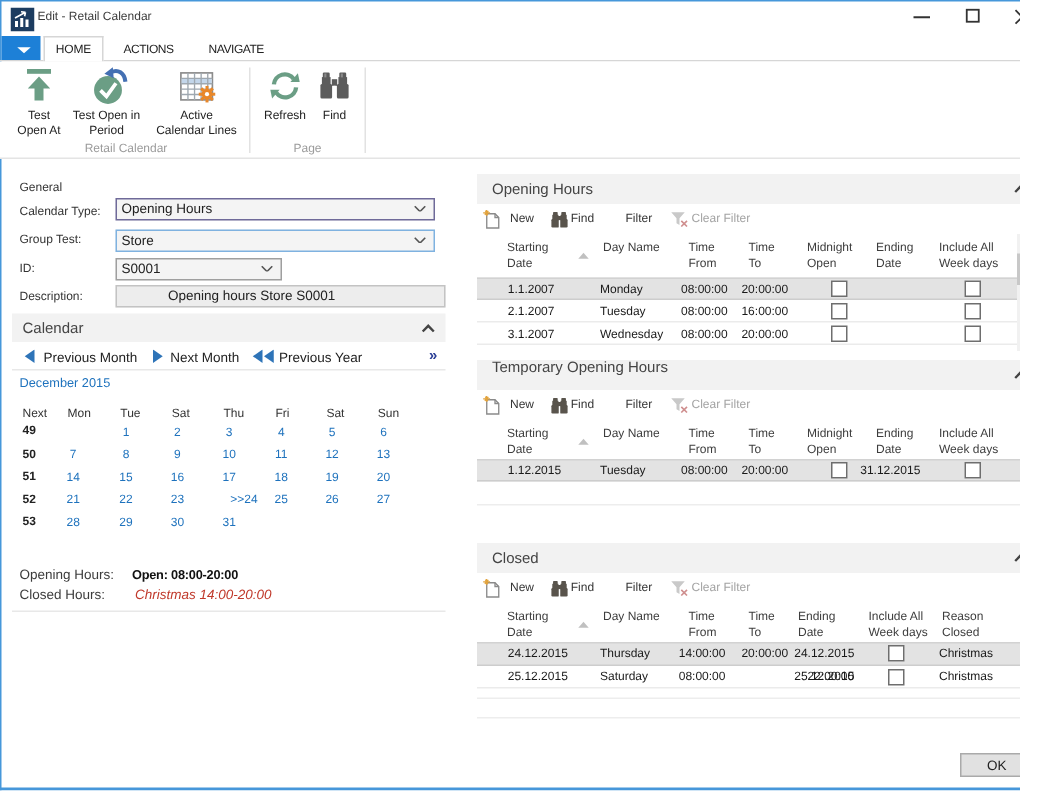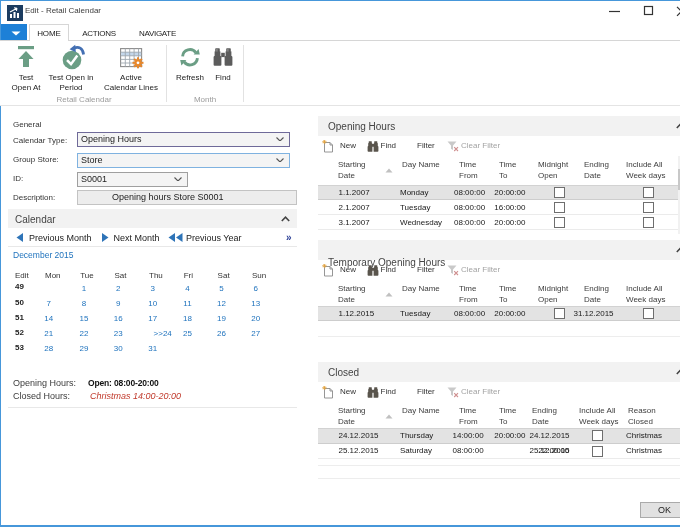--- a/index.html
+++ b/index.html
@@ -35,21 +35,21 @@
     </svg>
 <div class="ab" style="left:29px;top:24px;width:40px;height:17px;background:#fff;border:1px solid #d6d6d6;border-bottom:none;box-sizing:border-box;"></div>
 <div class="ab" style="left:0px;top:0px;left:49px;top:32.5px;transform:translate(-50%,-50%);font-size:8px;color:#222;white-space:nowrap;letter-spacing:-0.1px;">HOME</div>
 <div class="ab" style="left:0px;top:0px;left:99px;top:32.5px;transform:translate(-50%,-50%);font-size:8px;color:#222;white-space:nowrap;letter-spacing:-0.3px;">ACTIONS</div>
 <div class="ab" style="left:0px;top:0px;left:157.5px;top:32.5px;transform:translate(-50%,-50%);font-size:8px;color:#222;white-space:nowrap;letter-spacing:-0.3px;">NAVIGATE</div>
 <div class="ab" style="left:0px;top:41px;width:700px;height:65px;background:#fff;"></div>
 <div class="ab" style="left:0px;top:105px;width:700px;height:1px;background:#e4e4e4;"></div>
 <div class="ab" style="left:166px;top:45px;width:1px;height:57px;background:#e2e2e2;"></div>
 <div class="ab" style="left:243px;top:45px;width:1px;height:57px;background:#e2e2e2;"></div>
 <div class="ab" style="left:0px;top:0px;left:84px;top:98.5px;transform:translate(-50%,-50%);font-size:8px;color:#9b9b9b;white-space:nowrap;">Retail Calendar</div>
-<div class="ab" style="left:0px;top:0px;left:205px;top:98.5px;transform:translate(-50%,-50%);font-size:8px;color:#9b9b9b;white-space:nowrap;">Month</div>
+<div class="ab" style="left:0px;top:0px;left:205px;top:98.5px;transform:translate(-50%,-50%);font-size:8px;color:#9b9b9b;white-space:nowrap;">Page</div>
 <svg class="ab" style="left:17px;top:46px" width="18" height="22" viewBox="0 0 18 22">
 <rect x="1" y="0" width="16" height="3.2" fill="#6b9e85"></rect>
 <path d="M9 5 L16.5 13 H12 V21 H6 V13 H1.5 Z" fill="#6b9e85"></path>
 </svg>
 <div class="ab" style="left:0px;top:0px;left:26px;top:76.5px;transform:translate(-50%,-50%);font-size:8px;color:#222;white-space:nowrap;">Test</div>
 <div class="ab" style="left:0px;top:0px;left:26px;top:86.5px;transform:translate(-50%,-50%);font-size:8px;color:#222;white-space:nowrap;">Open At</div>
 <svg class="ab" style="left:59px;top:44px" width="27" height="26" viewBox="0 0 27 26">
 <circle cx="13" cy="16" r="9.3" fill="#6b9e85"></circle>
 <path d="M8 16.2 L12 20.2 L18.3 11.5" stroke="#fff" stroke-width="2.5" fill="none"></path>
 <path d="M15 4.2 C 19.5 1.8 24 4.5 24.6 10.5" stroke="#4470b3" stroke-width="2.7" fill="none"></path>
@@ -109,21 +109,21 @@
 <rect x="11.6" y="8" width="7.8" height="9.7" rx="1"></rect>
 <rect x="8.2" y="4.8" width="3.6" height="4.4"></rect>
 </g>
 <rect x="9.3" y="9.2" width="1.4" height="8.5" fill="#fff"></rect>
 <rect x="3.2" y="1" width="1.4" height="2.6" fill="#8a8a8a"></rect>
 <rect x="14.2" y="1" width="1.4" height="2.6" fill="#8a8a8a"></rect>
 </svg>
 <div class="ab" style="left:0px;top:0px;left:223px;top:76.5px;transform:translate(-50%,-50%);font-size:8px;color:#222;white-space:nowrap;">Find</div>
 <div class="ab" style="left:13px;top:120px;font-size:8px;color:#333;white-space:nowrap;">General</div>
 <div class="ab" style="left:13px;top:135.5px;font-size:8px;color:#333;white-space:nowrap;">Calendar Type:</div>
-<div class="ab" style="left:13px;top:154.5px;font-size:8px;color:#333;white-space:nowrap;">Group Store:</div>
+<div class="ab" style="left:13px;top:154.5px;font-size:8px;color:#333;white-space:nowrap;">Group Test:</div>
 <div class="ab" style="left:13px;top:173.5px;font-size:8px;color:#333;white-space:nowrap;">ID:</div>
 <div class="ab" style="left:13px;top:192.5px;font-size:8px;color:#333;white-space:nowrap;">Description:</div>
 <div class="ab" style="left:77px;top:131.5px;width:213px;height:15px;background:#f4f4f4;border:1px solid #6f6a99;box-sizing:border-box;"></div>
 <div class="ab" style="left:81px;top:133.5px;font-size:9px;color:#222;white-space:nowrap;line-height:11px;">Opening Hours</div>
 <svg class="ab" style="left:276.0px;top:136.75px" width="8" height="4.5" viewBox="0 0 8 4.5">
       <path d="M0.5 0.5 L4.0 4.0 L7.5 0.5" stroke="#555" stroke-width="1.1" fill="none"></path>
     </svg>
 <div class="ab" style="left:77px;top:152.5px;width:213px;height:15px;background:#f4f4f4;border:1px solid #7fb2e0;box-sizing:border-box;"></div>
 <div class="ab" style="left:81px;top:154.5px;font-size:9px;color:#222;white-space:nowrap;line-height:11px;">Store</div>
 <svg class="ab" style="left:276.0px;top:157.75px" width="8" height="4.5" viewBox="0 0 8 4.5">
@@ -150,21 +150,21 @@
     </svg>
 <div class="ab" style="left:113.5px;top:232.5px;font-size:9px;color:#222;white-space:nowrap;">Next Month</div>
 <svg class="ab" style="left:168px;top:233px" width="15" height="9" viewBox="0 0 15 9">
       <path d="M7 0 L0.5 4.5 L7 9 Z" fill="#2e74b8"></path>
       <path d="M14.5 0 L8 4.5 L14.5 9 Z" fill="#2e74b8"></path>
     </svg>
 <div class="ab" style="left:186px;top:232.5px;font-size:9px;color:#222;white-space:nowrap;">Previous Year</div>
 <div class="ab" style="left:286px;top:231.5px;font-size:10px;color:#2b3f96;white-space:nowrap;font-weight:bold;">»</div>
 <div class="ab" style="left:8px;top:246px;width:289px;height:1px;background:#e8e8e8;"></div>
 <div class="ab" style="left:13px;top:249.5px;font-size:8.5px;color:#1e72bd;white-space:nowrap;">December 2015</div>
-<div class="ab" style="left:15px;top:271px;font-size:8px;color:#333;white-space:nowrap;">Edit</div>
+<div class="ab" style="left:15px;top:271px;font-size:8px;color:#333;white-space:nowrap;">Next</div>
 <div class="ab" style="left:45.0px;top:271px;font-size:8px;color:#333;white-space:nowrap;">Mon</div>
 <div class="ab" style="left:80.2px;top:271px;font-size:8px;color:#333;white-space:nowrap;">Tue</div>
 <div class="ab" style="left:114.5px;top:271px;font-size:8px;color:#333;white-space:nowrap;">Sat</div>
 <div class="ab" style="left:149.0px;top:271px;font-size:8px;color:#333;white-space:nowrap;">Thu</div>
 <div class="ab" style="left:183.7px;top:271px;font-size:8px;color:#333;white-space:nowrap;">Fri</div>
 <div class="ab" style="left:217.6px;top:271px;font-size:8px;color:#333;white-space:nowrap;">Sat</div>
 <div class="ab" style="left:251.89999999999998px;top:271px;font-size:8px;color:#333;white-space:nowrap;">Sun</div>
 <div class="ab" style="left:15px;top:282.0px;font-size:8px;color:#222;white-space:nowrap;font-weight:bold;">49</div>
 <div class="ab" style="left:0px;top:0px;left:84px;top:287.5px;transform:translate(-50%,-50%);font-size:8px;color:#1e72bd;white-space:nowrap;">1</div>
 <div class="ab" style="left:0px;top:0px;left:118.3px;top:287.5px;transform:translate(-50%,-50%);font-size:8px;color:#1e72bd;white-space:nowrap;">2</div>
@@ -275,21 +275,21 @@
 <div class="ab" style="left:642.5px;top:217.0px;width:9px;height:9px;background:#fff;border:1px solid #6e6e6e;"></div>
 <div class="ab" style="left:678px;top:156px;width:12px;height:78px;background:#f1f1f1;"></div>
 <svg class="ab" style="left:680px;top:159px" width="8" height="5" viewBox="0 0 8 5">
       <path d="M0.5 4.5 L4 1 L7.5 4.5" stroke="#4d4d4d" stroke-width="1.4" fill="none"></path>
     </svg>
 <svg class="ab" style="left:680px;top:226px" width="8" height="5" viewBox="0 0 8 5">
       <path d="M0.5 0.5 L4 4 L7.5 0.5" stroke="#4d4d4d" stroke-width="1.4" fill="none"></path>
     </svg>
 <div class="ab" style="left:678px;top:169px;width:12px;height:21px;background:#c8c8c8;"></div>
 <div class="ab" style="left:318px;top:240px;width:374px;height:20px;background:#f2f2f2;"></div>
-<div class="ab" style="left:328px;top:257px;font-size:10px;color:#444;white-space:nowrap;">Temporary Opening Hours</div>
+<div class="ab" style="left:328px;top:240px;font-size:10px;color:#444;white-space:nowrap;">Temporary Opening Hours</div>
 <svg class="ab" style="left:676px;top:247px" width="9" height="6" viewBox="0 0 9 6">
       <path d="M0.8 5 L4.5 1.2 L8.2 5" stroke="#444" stroke-width="1.6" fill="none"></path>
     </svg>
 <svg class="ab" style="left:321px;top:263.5px" width="14" height="13" viewBox="0 0 14 13">
 <path d="M3.5 2.5 H9 L11.5 5 V12 H3.5 Z" fill="#fff" stroke="#8a8a8a" stroke-width="0.9"></path>
 <path d="M9 2.5 L9 5 L11.5 5" fill="none" stroke="#8a8a8a" stroke-width="0.9"></path>
 <path d="M2.6 0.4 L4.2 3.4 M4.6 0.6 L2.2 3.2 M1.1 1.9 L5.7 1.9 M3.4 0 L3.4 3.8" stroke="#e2a33d" stroke-width="0.9"></path>
 </svg>
 <div class="ab" style="left:340px;top:265.0px;font-size:8px;color:#333;white-space:nowrap;">New</div>
 <svg class="ab" style="left:366.5px;top:265.0px" width="12" height="11" viewBox="0 0 12 11">

